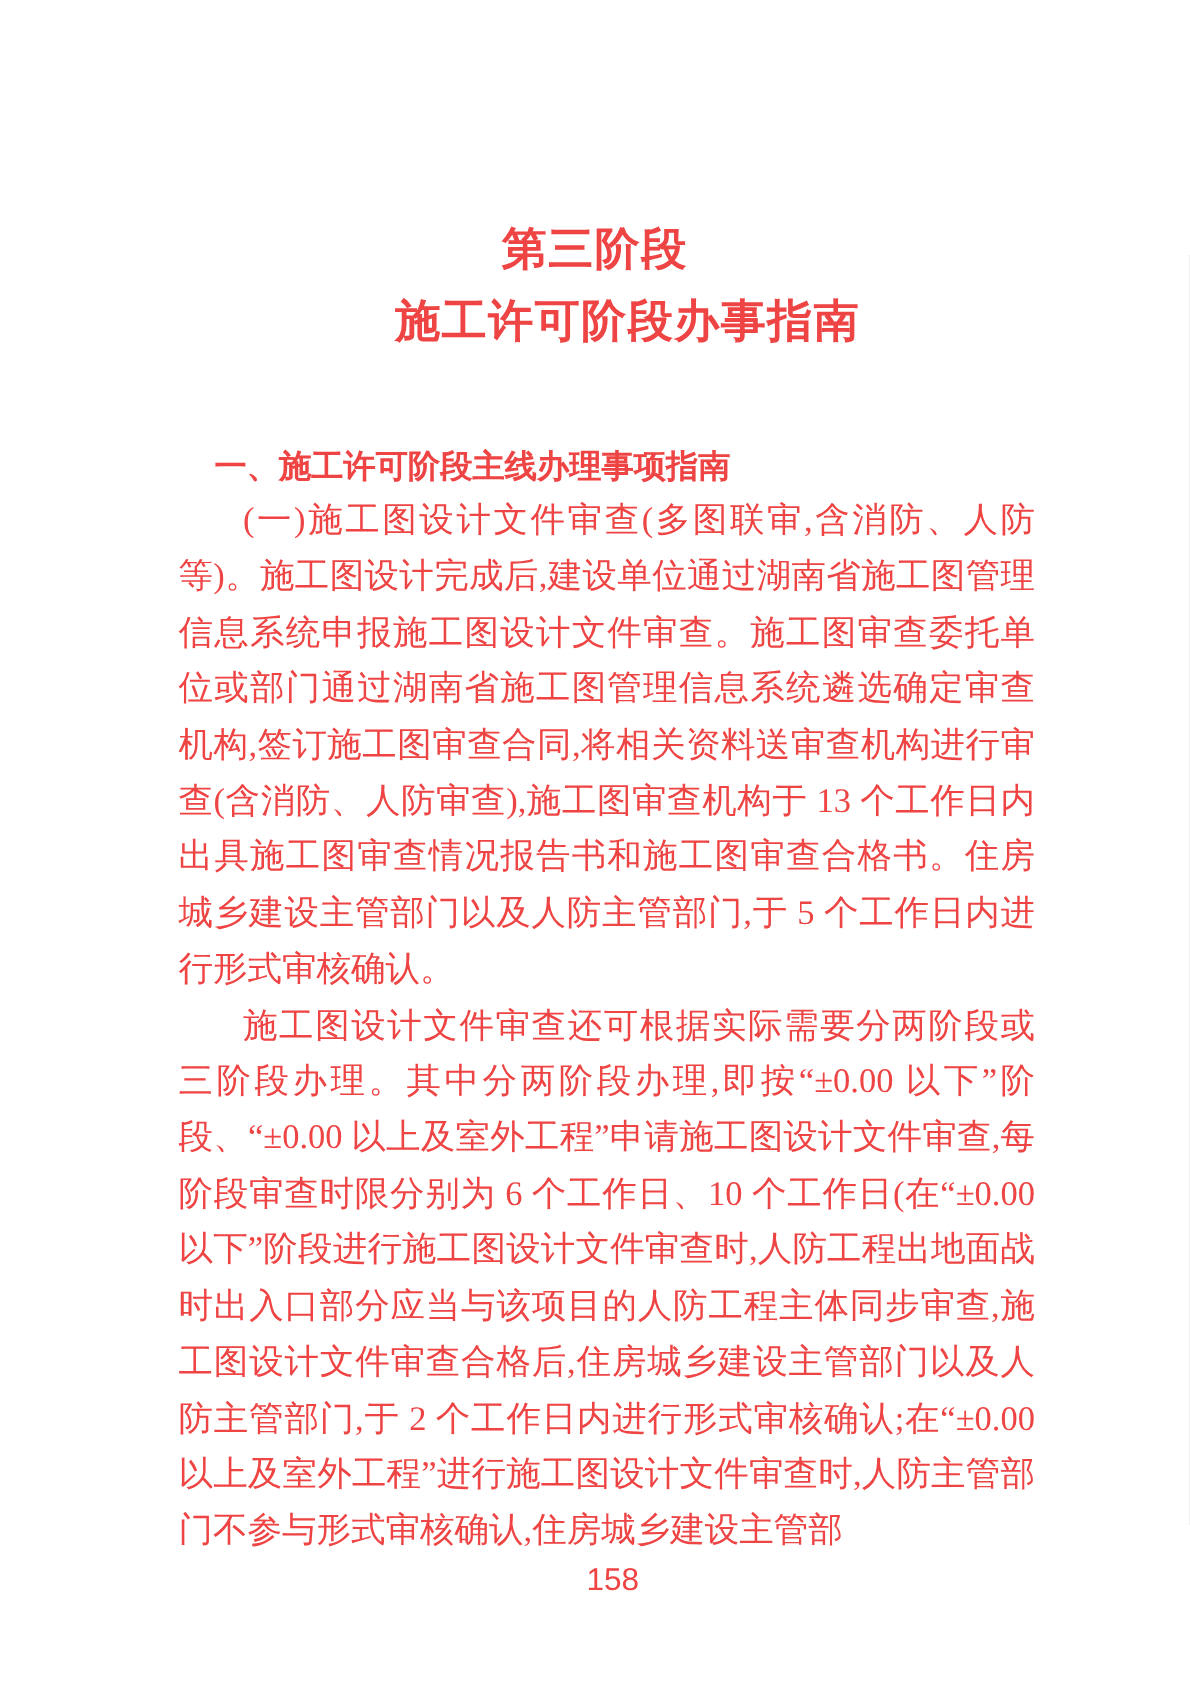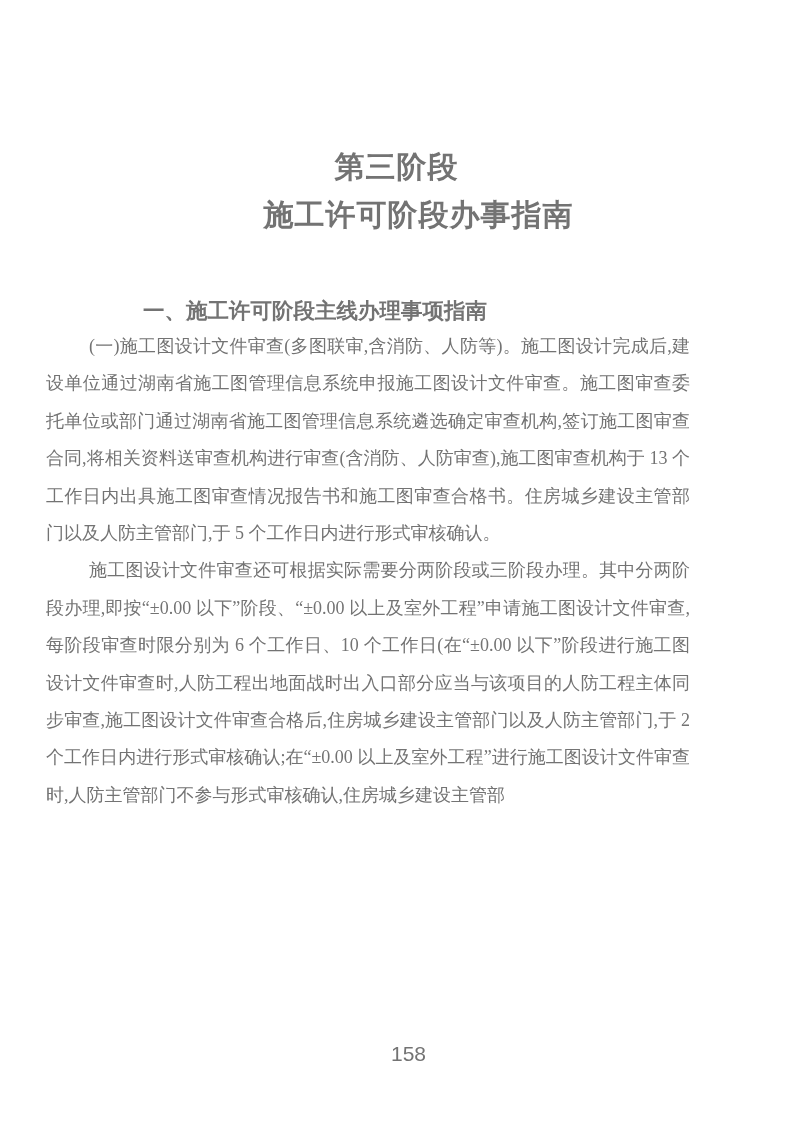--- a/index.html
+++ b/index.html
@@ -6,21 +6,21 @@
     margin: 0;
     padding: 0;
     background: #e8e8e8;
   }
   .page {
     position: relative;
     width: 793px;
     height: 1122px;
     margin: 0 auto;
     background: #ffffff;
-    color: #737373;
+    color: #ef4444;
     font-family: "Liberation Serif", "DejaVu Serif", serif;
     overflow: hidden;
   }
   .title-line1 {
     margin: 0;
     padding-top: 146px;
     text-align: center;
     font-size: 30px;
     font-weight: bold;
     line-height: 42px;
@@ -38,22 +38,22 @@
   }
   .section-heading {
     margin: 59px 103px 0 103px;
     padding-left: 40px;
     font-family: "Liberation Sans", "DejaVu Sans", sans-serif;
     font-size: 21.5px;
     font-weight: bold;
     line-height: 30px;
   }
   .body-text {
-    margin: 2px 103px 0 46px;
-    font-size: 18px;
+    margin: 2px 103px 0 119px;
+    font-size: 23px;
     line-height: 37.4px;
   }
   .body-text p {
     margin: 0;
     text-align: justify;
     text-indent: 43px;
     word-break: normal;
     overflow-wrap: break-word;
   }
   .page-number {

